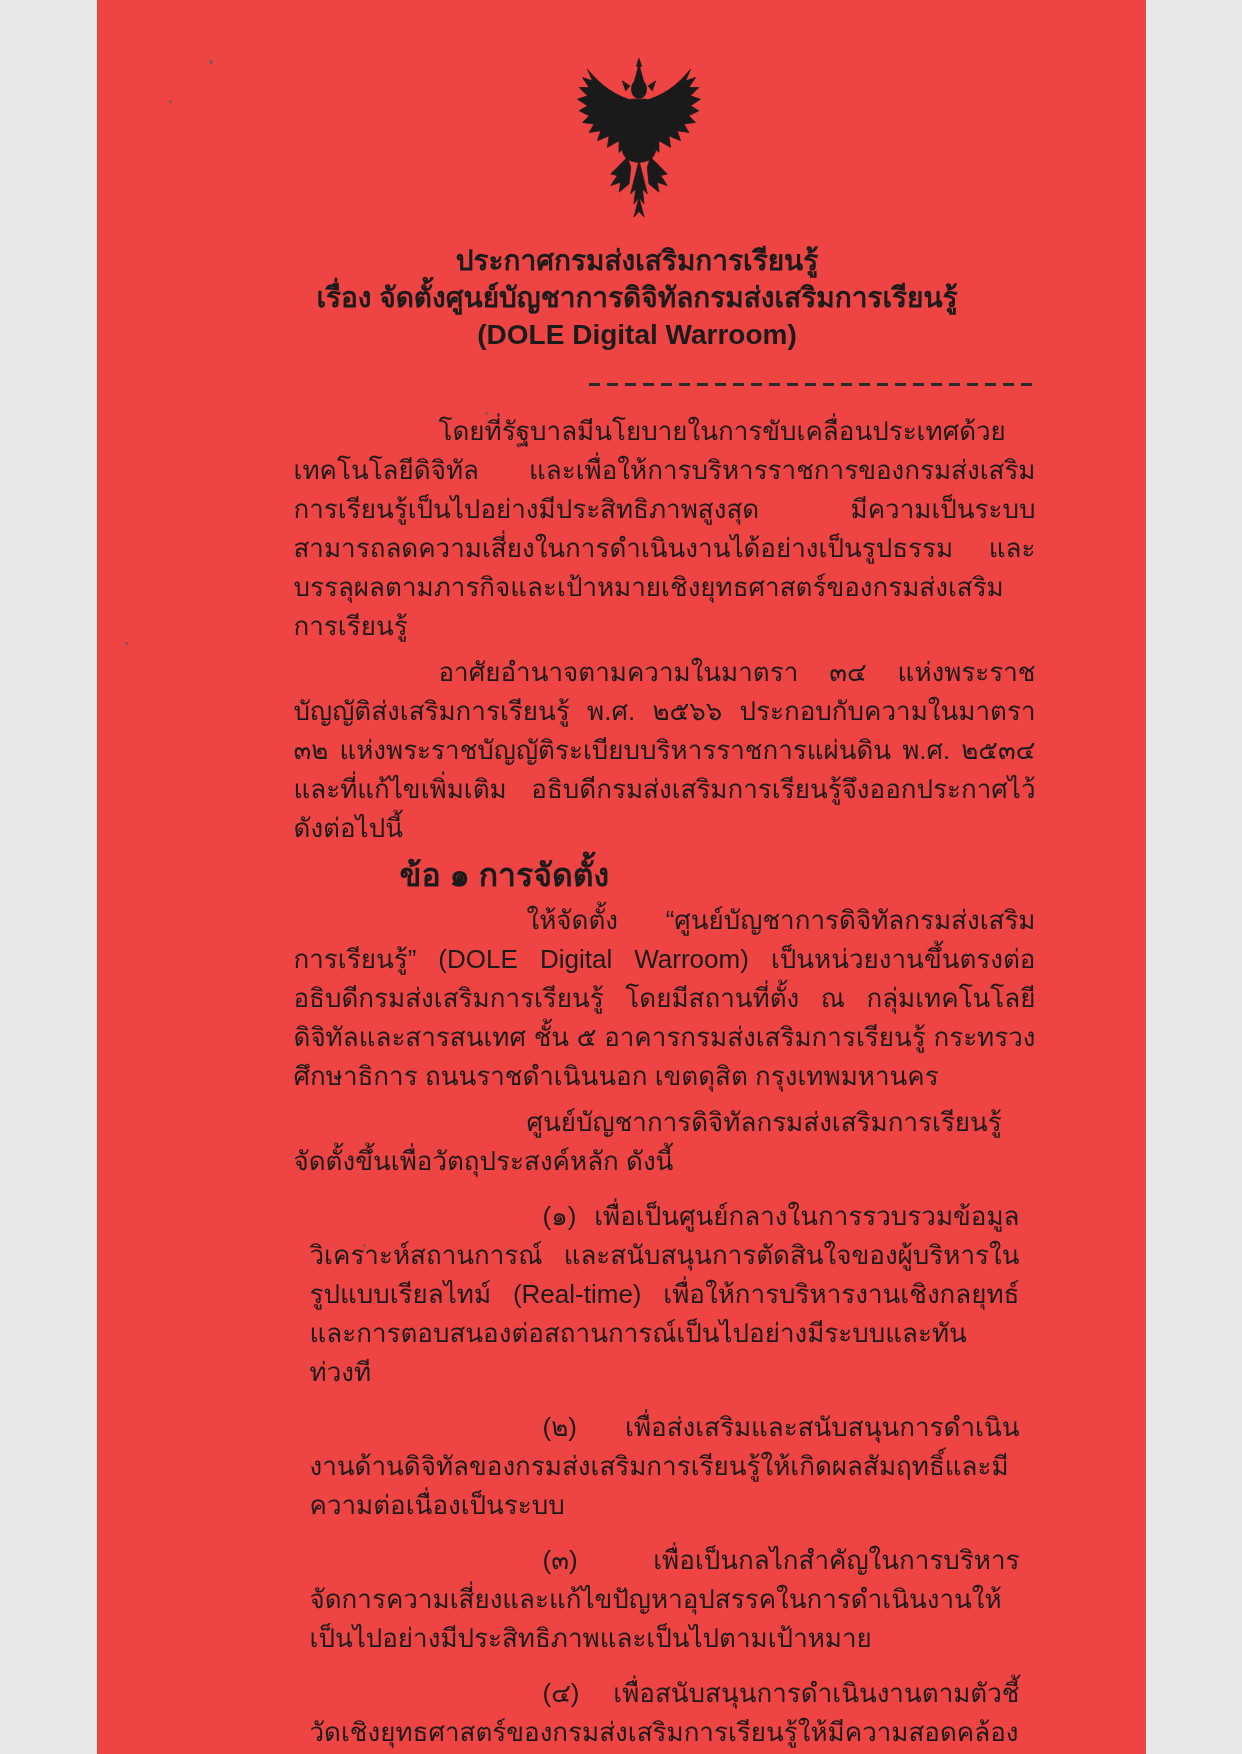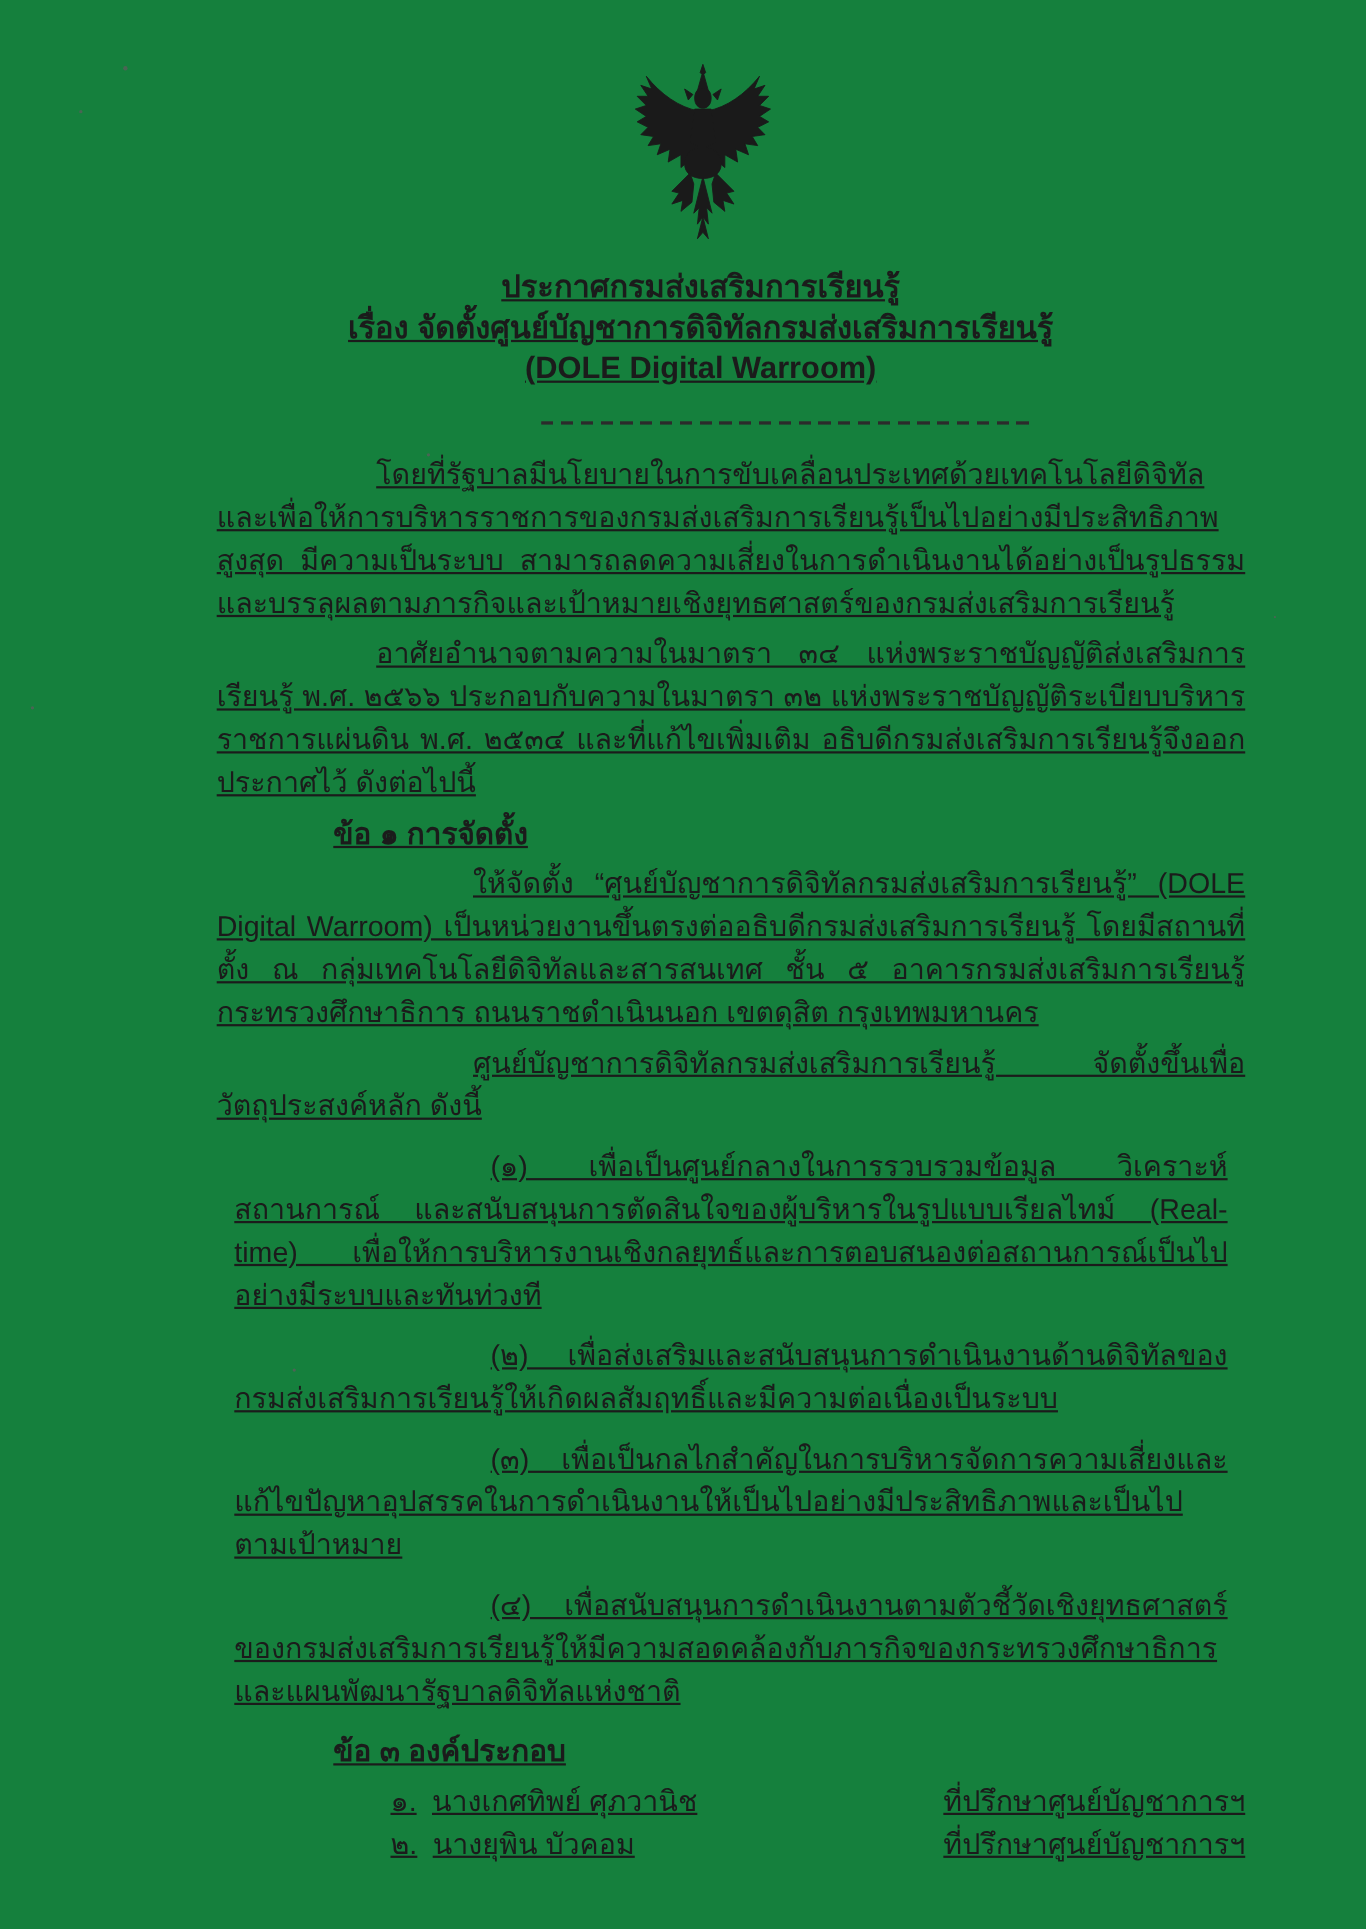--- a/index.html
+++ b/index.html
@@ -1,24 +1,23 @@
 <!DOCTYPE html>
 <html><head>
 <meta charset="utf-8">
 <style>
   html,body{margin:0;padding:0;background:#e8e8e8;}
   .page{
     position:relative;
-    width:1242px;height:1754px;
+    width:1049px;height:1754px;
     margin:0 auto;
-    background:#15803d;
+    background:#ef4444;
     color:#1b1b1b;
     font-family:"Liberation Sans","DejaVu Sans",sans-serif;
     overflow:hidden;
-    text-decoration:underline;
   }
   .emblem-wrap{
     padding-top:56px;
     display:flex;justify-content:center;
     transform:translateX(18px);
   }
   .title-block{
     text-align:center;
     font-weight:bold;
     font-size:28px;
@@ -35,21 +34,21 @@
     padding:26px 110px 0 197px;
     font-size:26px;
     line-height:39px;
   }
   .para{margin:0 0 7px 0;text-align:justify;}
   .indent{text-indent:145px;}
   .sub{text-indent:233px;}
   .obj-item{margin:16px;}
   .sec-head{
     font-weight:bold;
-    font-size:27px;
+    font-size:32px;
     margin:8px 0 6px 106px;
     line-height:39px;
   }
   .lead{margin:0;}
   .member{margin:0;}
   .m-line1{display:flex;align-items:flex-start;}
   .m-name{margin-left:158px;width:513px;white-space:nowrap;}
   .m-no{margin-right:14px;}
   .m-role{white-space:nowrap;}
   .m-pos{margin-left:193px;}

